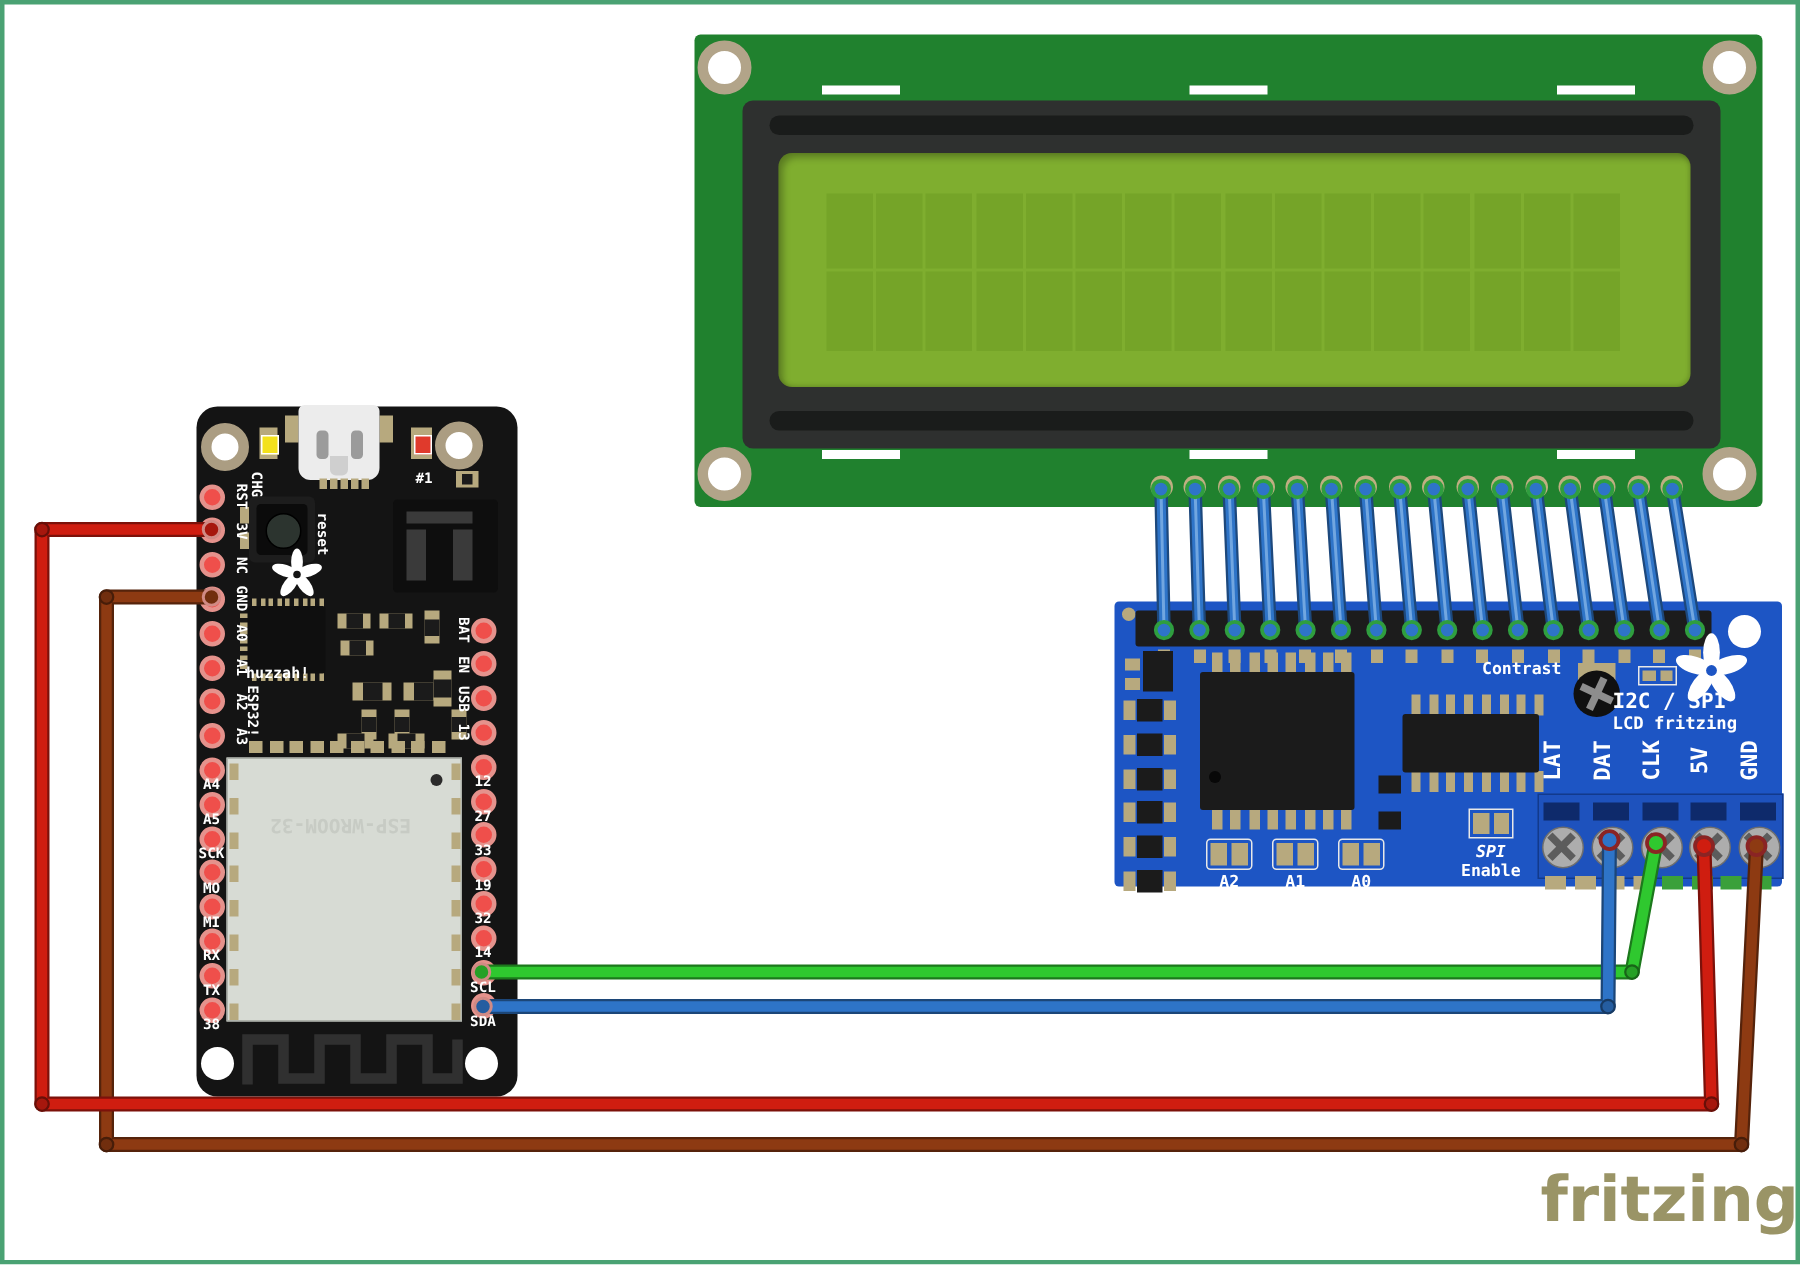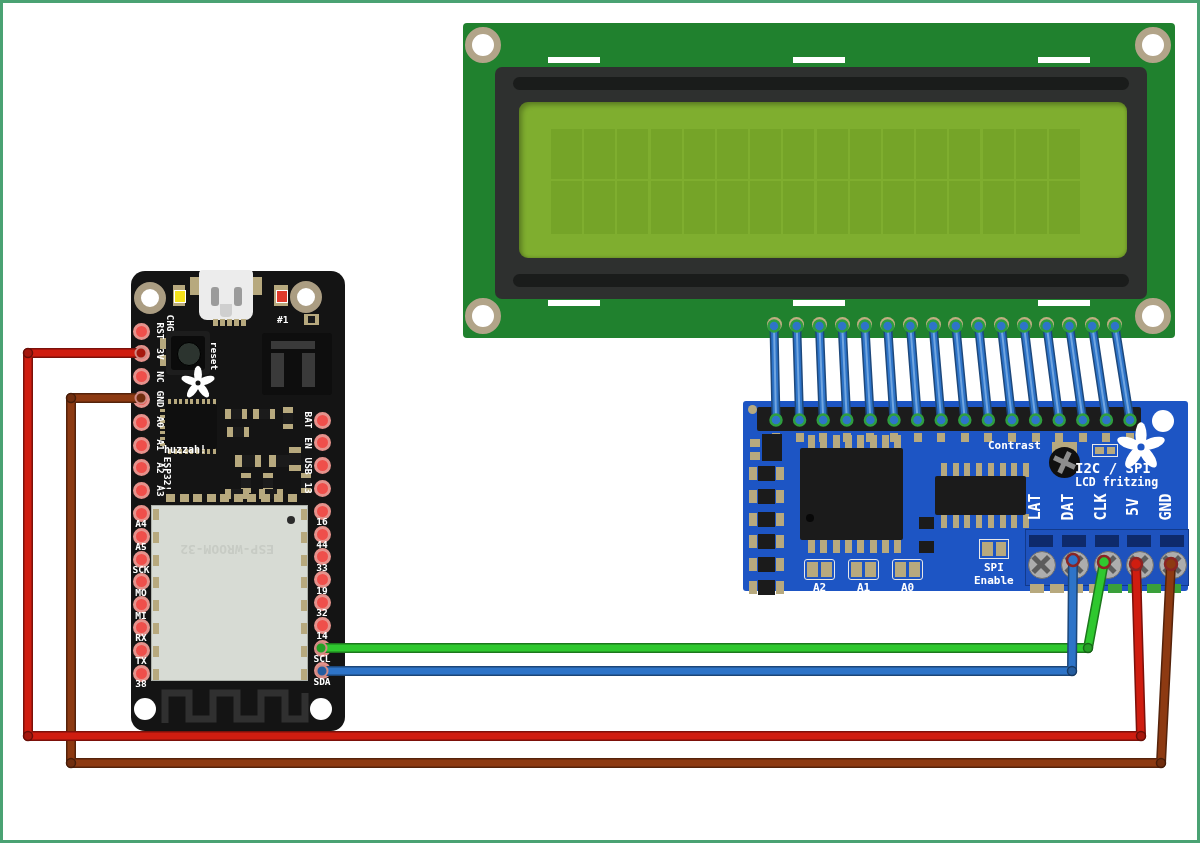--- a/index.html
+++ b/index.html
@@ -255,21 +255,21 @@
         <div class="abs" style="left: 1105px; top: 581px; width: 14px; height: 9px; background: rgb(58, 160, 58);"></div>
         <div class="abs" style="left: 1124.5px; top: 581px; width: 14px; height: 9px; background: rgb(58, 160, 58);"></div>
         <div class="abs" style="left: 1144px; top: 581px; width: 14px; height: 9px; background: rgb(58, 160, 58);"></div>
         <div class="abs" style="left: 1163.5px; top: 581px; width: 14px; height: 9px; background: rgb(58, 160, 58);"></div>
       </div>
 
     <div class="abs" style="left:976px;top:536px;width:30px;height:20px;border:1px solid #e8e8e8;display:flex;gap:3px;padding:2px;box-sizing:border-box;">
       <div class="tan" style="flex:1;"></div>
       <div class="tan" style="flex:1;"></div>
     </div>
-    <div class="htext" style="left:981px;top:558px;font-size:11px;">SPI</div>
+    <div class="htext" style="left:981px;top:558px;font-size:11px;font-style:italic;">SPI</div>
     <div class="htext" style="left:971px;top:571px;font-size:11px;">Enable</div>
 
     <div id="address-jumpers">
         <div class="abs" style="left: 801px; top: 556px; width: 31px; height: 21px; border: 1.5px solid rgb(232, 232, 232); border-radius: 3px; display: flex; gap: 3px; padding: 2px; box-sizing: border-box;">
           <div class="tan" style="flex: 1 1 0%;"></div>
           <div class="tan" style="flex: 1 1 0%;"></div>
         </div>
         <div class="abs" style="left: 801px; top: 578px; width: 31px; text-align: center; color: rgb(255, 255, 255); font-weight: bold; font-size: 11px; font-family: &quot;DejaVu Sans Mono&quot;, monospace;">A2</div>
         <div class="abs" style="left: 845px; top: 556px; width: 31px; height: 21px; border: 1.5px solid rgb(232, 232, 232); border-radius: 3px; display: flex; gap: 3px; padding: 2px; box-sizing: border-box;">
           <div class="tan" style="flex: 1 1 0%;"></div>
@@ -470,23 +470,23 @@
         <div class="abs" style="left: 121px; top: 675px; width: 34px; text-align: center; font-size: 9.5px; color: rgb(255, 255, 255); font-weight: bold; font-family: &quot;DejaVu Sans Mono&quot;, monospace;">38</div>
         <div class="abs circle" style="left: 310.5px; top: 408.5px; width: 11px; height: 11px; background: rgb(239, 79, 75); border: 3px solid rgb(229, 146, 140);"></div>
         <div class="abs" style="left: 285px; top: 411px; width: 40px; height: 12px; line-height: 12px; font-size: 9.5px; color: rgb(255, 255, 255); font-weight: bold; text-align: center; font-family: &quot;DejaVu Sans Mono&quot;, monospace; transform: rotate(90deg);">BAT</div>
         <div class="abs circle" style="left: 310.5px; top: 431.3px; width: 11px; height: 11px; background: rgb(239, 79, 75); border: 3px solid rgb(229, 146, 140);"></div>
         <div class="abs" style="left: 285px; top: 433.8px; width: 40px; height: 12px; line-height: 12px; font-size: 9.5px; color: rgb(255, 255, 255); font-weight: bold; text-align: center; font-family: &quot;DejaVu Sans Mono&quot;, monospace; transform: rotate(90deg);">EN</div>
         <div class="abs circle" style="left: 310.5px; top: 454.1px; width: 11px; height: 11px; background: rgb(239, 79, 75); border: 3px solid rgb(229, 146, 140);"></div>
         <div class="abs" style="left: 285px; top: 456.6px; width: 40px; height: 12px; line-height: 12px; font-size: 9.5px; color: rgb(255, 255, 255); font-weight: bold; text-align: center; font-family: &quot;DejaVu Sans Mono&quot;, monospace; transform: rotate(90deg);">USB</div>
         <div class="abs circle" style="left: 310.5px; top: 476.9px; width: 11px; height: 11px; background: rgb(239, 79, 75); border: 3px solid rgb(229, 146, 140);"></div>
         <div class="abs" style="left: 285px; top: 479.4px; width: 40px; height: 12px; line-height: 12px; font-size: 9.5px; color: rgb(255, 255, 255); font-weight: bold; text-align: center; font-family: &quot;DejaVu Sans Mono&quot;, monospace; transform: rotate(90deg);">13</div>
         <div class="abs circle" style="left: 310.5px; top: 499.7px; width: 11px; height: 11px; background: rgb(239, 79, 75); border: 3px solid rgb(229, 146, 140);"></div>
-        <div class="abs" style="left: 302px; top: 513.2px; width: 34px; text-align: center; font-size: 9.5px; color: rgb(255, 255, 255); font-weight: bold; font-family: &quot;DejaVu Sans Mono&quot;, monospace;">16</div>
+        <div class="abs" style="left: 302px; top: 513.2px; width: 34px; text-align: center; font-size: 9.5px; color: rgb(255, 255, 255); font-weight: bold; font-family: &quot;DejaVu Sans Mono&quot;, monospace;">12</div>
         <div class="abs circle" style="left: 310.5px; top: 522.5px; width: 11px; height: 11px; background: rgb(239, 79, 75); border: 3px solid rgb(229, 146, 140);"></div>
-        <div class="abs" style="left: 302px; top: 536px; width: 34px; text-align: center; font-size: 9.5px; color: rgb(255, 255, 255); font-weight: bold; font-family: &quot;DejaVu Sans Mono&quot;, monospace;">44</div>
+        <div class="abs" style="left: 302px; top: 536px; width: 34px; text-align: center; font-size: 9.5px; color: rgb(255, 255, 255); font-weight: bold; font-family: &quot;DejaVu Sans Mono&quot;, monospace;">27</div>
         <div class="abs circle" style="left: 310.5px; top: 545.3px; width: 11px; height: 11px; background: rgb(239, 79, 75); border: 3px solid rgb(229, 146, 140);"></div>
         <div class="abs" style="left: 302px; top: 558.8px; width: 34px; text-align: center; font-size: 9.5px; color: rgb(255, 255, 255); font-weight: bold; font-family: &quot;DejaVu Sans Mono&quot;, monospace;">33</div>
         <div class="abs circle" style="left: 310.5px; top: 568.1px; width: 11px; height: 11px; background: rgb(239, 79, 75); border: 3px solid rgb(229, 146, 140);"></div>
         <div class="abs" style="left: 302px; top: 581.6px; width: 34px; text-align: center; font-size: 9.5px; color: rgb(255, 255, 255); font-weight: bold; font-family: &quot;DejaVu Sans Mono&quot;, monospace;">19</div>
         <div class="abs circle" style="left: 310.5px; top: 590.9px; width: 11px; height: 11px; background: rgb(239, 79, 75); border: 3px solid rgb(229, 146, 140);"></div>
         <div class="abs" style="left: 302px; top: 604.4px; width: 34px; text-align: center; font-size: 9.5px; color: rgb(255, 255, 255); font-weight: bold; font-family: &quot;DejaVu Sans Mono&quot;, monospace;">32</div>
         <div class="abs circle" style="left: 310.5px; top: 613.7px; width: 11px; height: 11px; background: rgb(239, 79, 75); border: 3px solid rgb(229, 146, 140);"></div>
         <div class="abs" style="left: 302px; top: 627.2px; width: 34px; text-align: center; font-size: 9.5px; color: rgb(255, 255, 255); font-weight: bold; font-family: &quot;DejaVu Sans Mono&quot;, monospace;">14</div>
         <div class="abs circle" style="left: 310.5px; top: 636.5px; width: 11px; height: 11px; background: rgb(239, 79, 75); border: 3px solid rgb(229, 146, 140);"></div>
         <div class="abs" style="left: 302px; top: 650px; width: 34px; text-align: center; font-size: 9.5px; color: rgb(255, 255, 255); font-weight: bold; font-family: &quot;DejaVu Sans Mono&quot;, monospace;">SCL</div>
@@ -595,13 +595,14 @@
       <circle cx="318" cy="645" r="5.5" fill="rgb(38,160,38)" stroke="#d08a84" stroke-width="2"></circle>
       <circle cx="1085" cy="645" r="4.5" fill="rgb(38,160,38)" stroke="rgb(24,100,24)" stroke-width="1.5"></circle>
       <circle cx="1101" cy="559" r="6" fill="#2fc82f" stroke="#8a2424" stroke-width="2.5"></circle>
       <path d="M319,668 L1069,668 L1070,557" stroke="rgb(28,70,120)" stroke-width="10" fill="none" stroke-linejoin="round" stroke-linecap="round"></path>
       <path d="M319,668 L1069,668 L1070,557" stroke="#2e74c8" stroke-width="7" fill="none" stroke-linejoin="round" stroke-linecap="round"></path>
       <circle cx="319" cy="668" r="5.5" fill="rgb(37,93,160)" stroke="#d08a84" stroke-width="2"></circle>
       <circle cx="1069" cy="668" r="4.5" fill="rgb(37,93,160)" stroke="rgb(23,58,100)" stroke-width="1.5"></circle>
       <circle cx="1070" cy="557" r="6" fill="#2e74c8" stroke="#8a2424" stroke-width="2.5"></circle>
     </svg>
 
+  <div id="fritzing-logo">fritzing</div>
 </div>
 
 </body></html>

